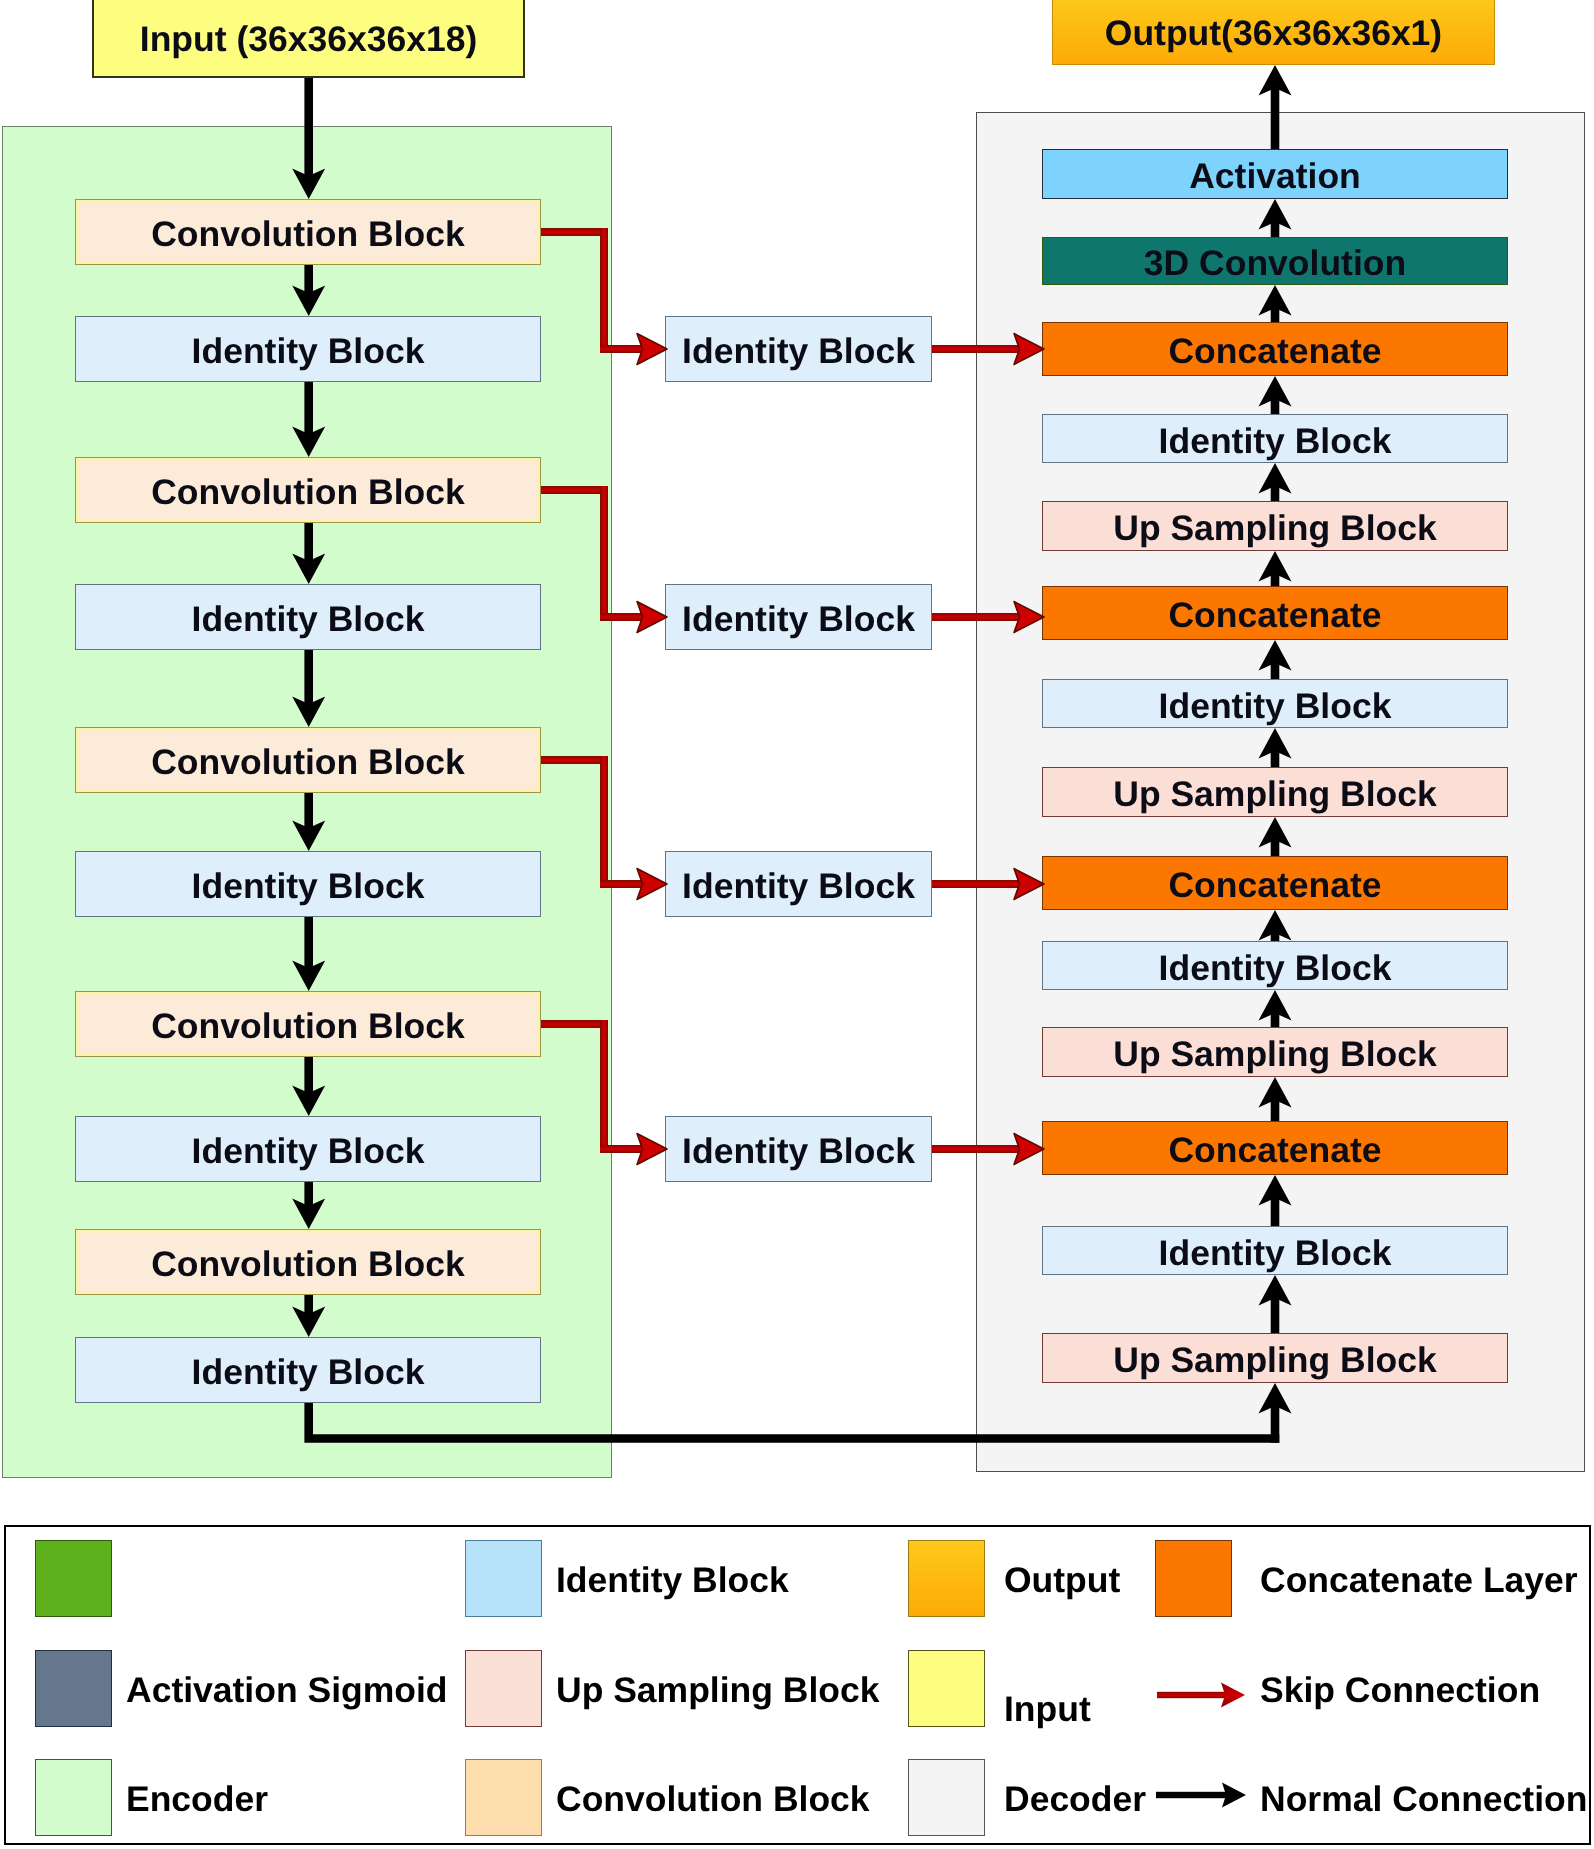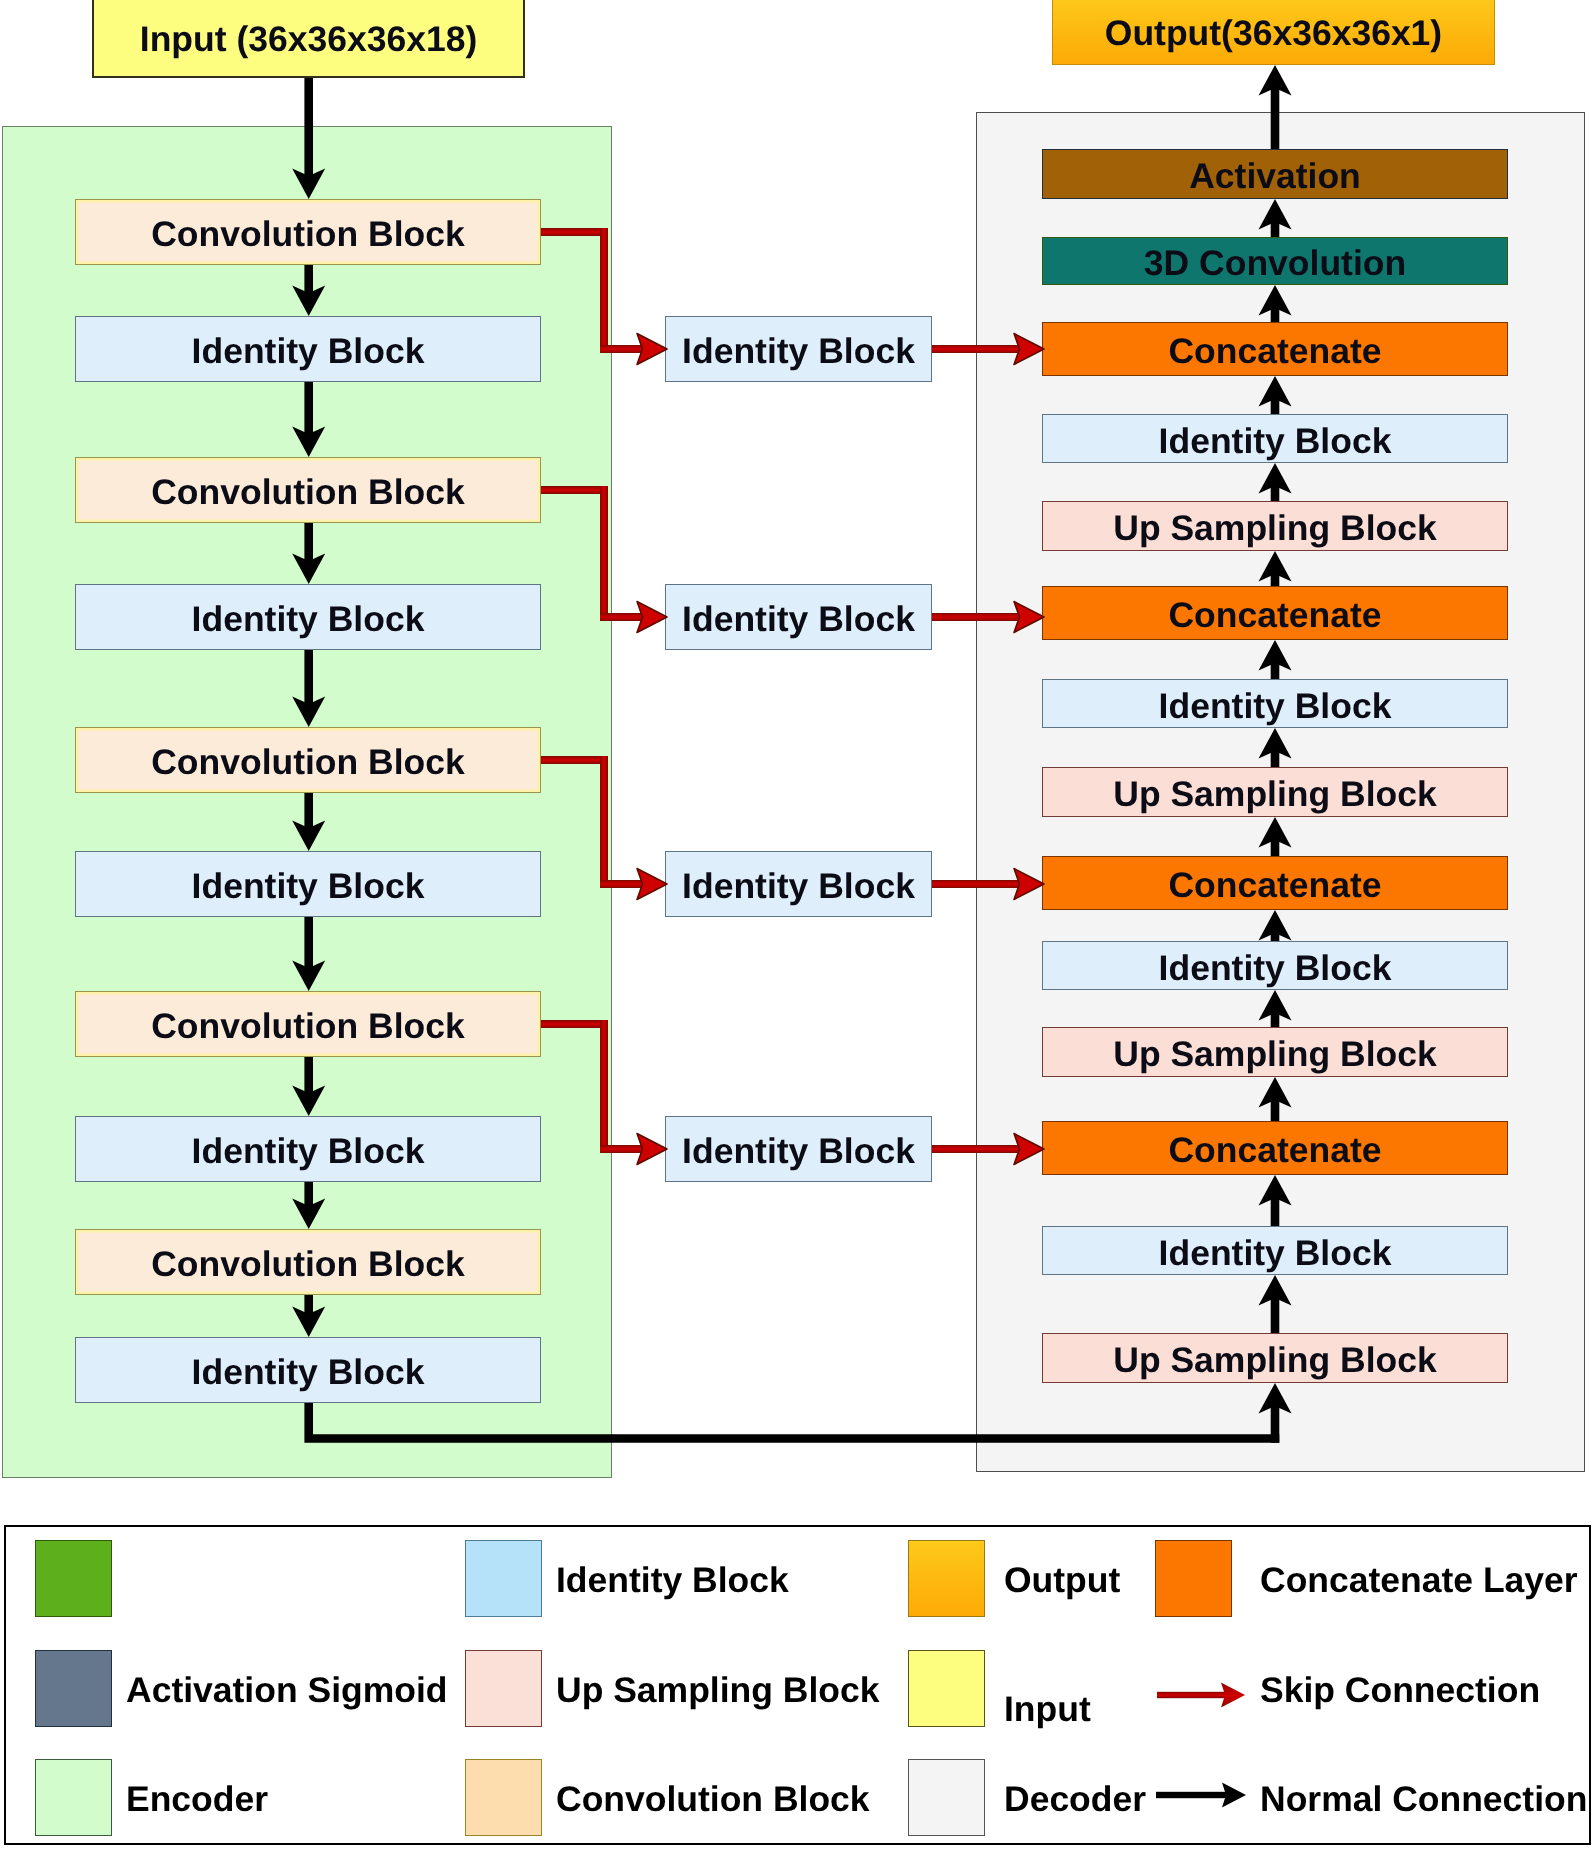--- a/index.html
+++ b/index.html
@@ -65,21 +65,21 @@
     </div>
 <div class="nbox" style="left:665px;top:584px;width:267px;height:66px;background:#DEEEFB;border:1.5px solid #5F7585;">
       <span>Identity Block</span>
     </div>
 <div class="nbox" style="left:665px;top:851px;width:267px;height:66px;background:#DEEEFB;border:1.5px solid #5F7585;">
       <span>Identity Block</span>
     </div>
 <div class="nbox" style="left:665px;top:1116px;width:267px;height:66px;background:#DEEEFB;border:1.5px solid #5F7585;">
       <span>Identity Block</span>
     </div>
-<div class="nbox" style="left:1042px;top:149px;width:466px;height:50px;background:#a16207;border:1.5px solid #22303D;">
+<div class="nbox" style="left:1042px;top:149px;width:466px;height:50px;background:#7dd3fc;border:1.5px solid #22303D;">
       <span>Activation</span>
     </div>
 <div class="nbox" style="left:1042px;top:237px;width:466px;height:48px;background:#0f766e;border:1.5px solid #2E5C0B;">
       <span>3D Convolution</span>
     </div>
 <div class="nbox" style="left:1042px;top:322px;width:466px;height:54px;background:#FC7700;border:1.5px solid #7A3400;">
       <span>Concatenate</span>
     </div>
 <div class="nbox" style="left:1042px;top:414px;width:466px;height:49px;background:#DEEEFB;border:1.5px solid #5F7585;">
       <span>Identity Block</span>

